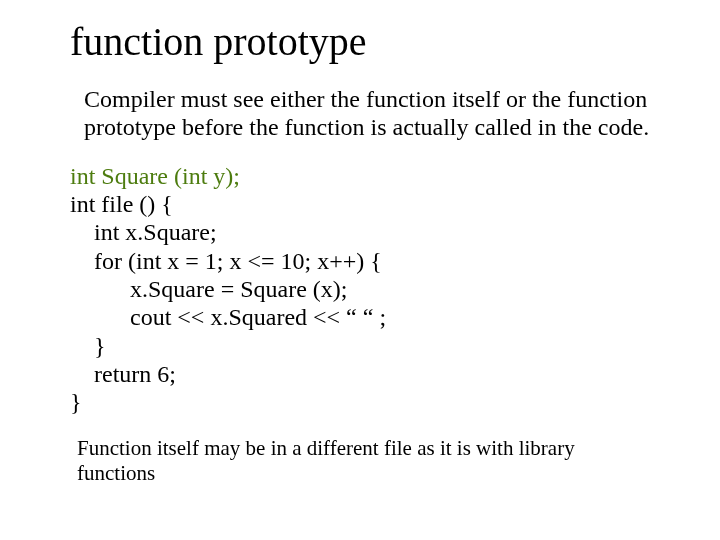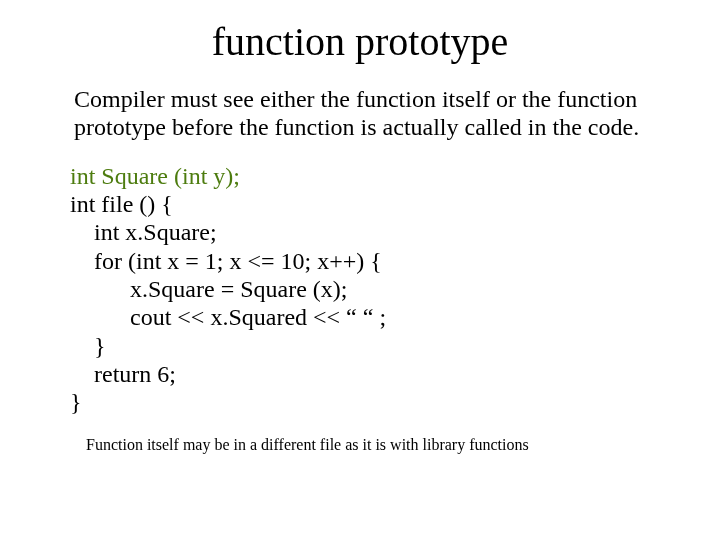--- a/index.html
+++ b/index.html
@@ -12,41 +12,41 @@
     color: #000000;
   }
   .slide {
     width: 720px;
     height: 540px;
     box-sizing: border-box;
     padding: 18px 70px 20px 70px;
   }
   .title {
     font-size: 40px;
-    text-align: center;
+    text-align: left;
     margin: 0 0 20px 0;
     font-weight: normal;
   }
   .para {
     font-size: 24px;
     line-height: 1.18;
-    margin: 0 0 20px 4px;
+    margin: 0 0 20px 14px;
   }
   .code {
     font-size: 24px;
     line-height: 1.18;
     white-space: pre;
     font-family: "Times New Roman", Times, serif;
     margin: 0 0 20px 0;
   }
   .proto { color: #4d7c0f; }
   .footnote {
-    font-size: 16px;
+    font-size: 21px;
     line-height: 1.18;
-    margin: 16px;
+    margin: 7px;
   }
 </style>
 </head>
 <body>
 
 <div class="slide">
 
   <h1 class="title">function prototype</h1>
 
   <p class="para">Compiler must see either the function itself or the function prototype before the function is actually called in the code.</p>

